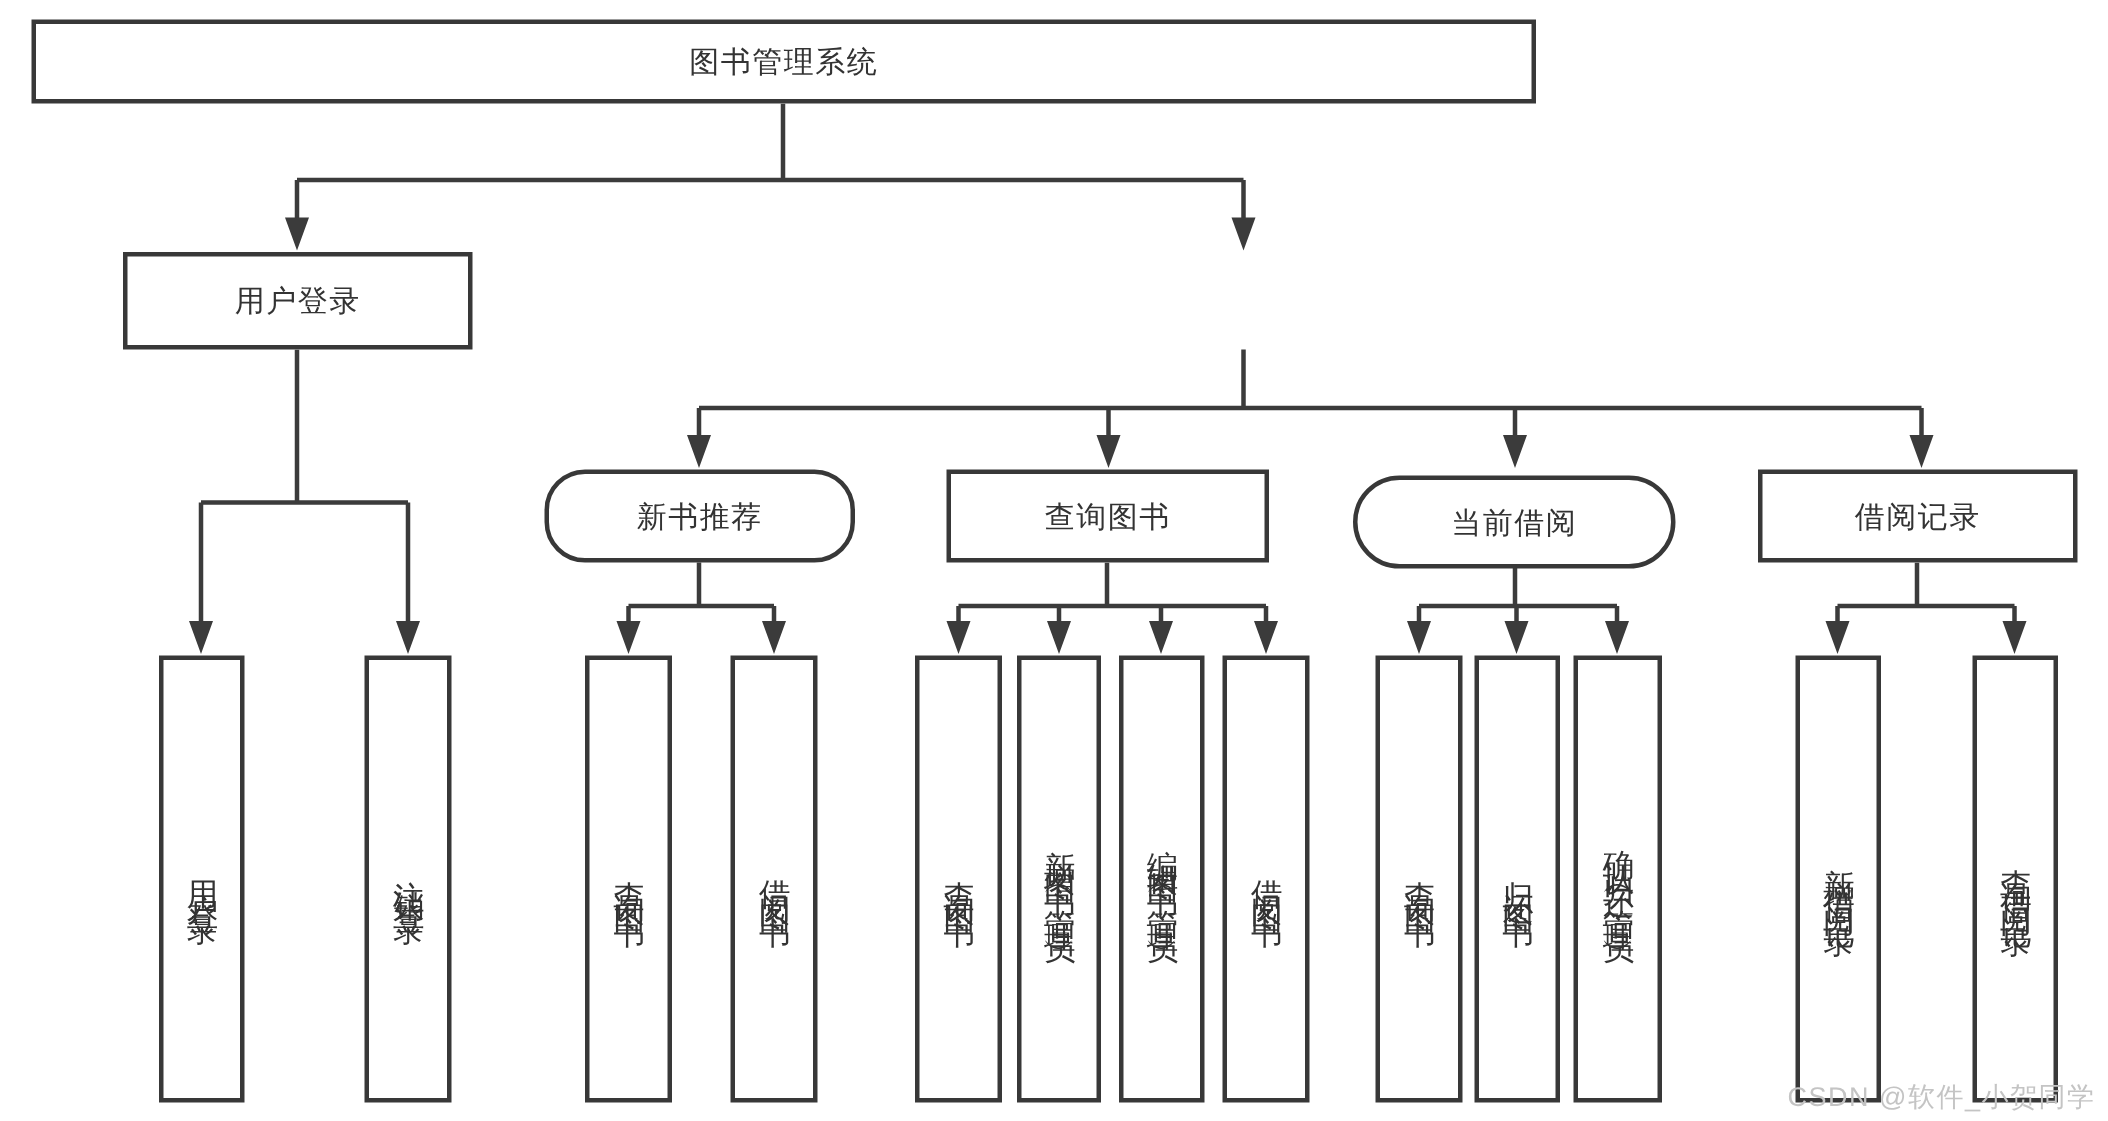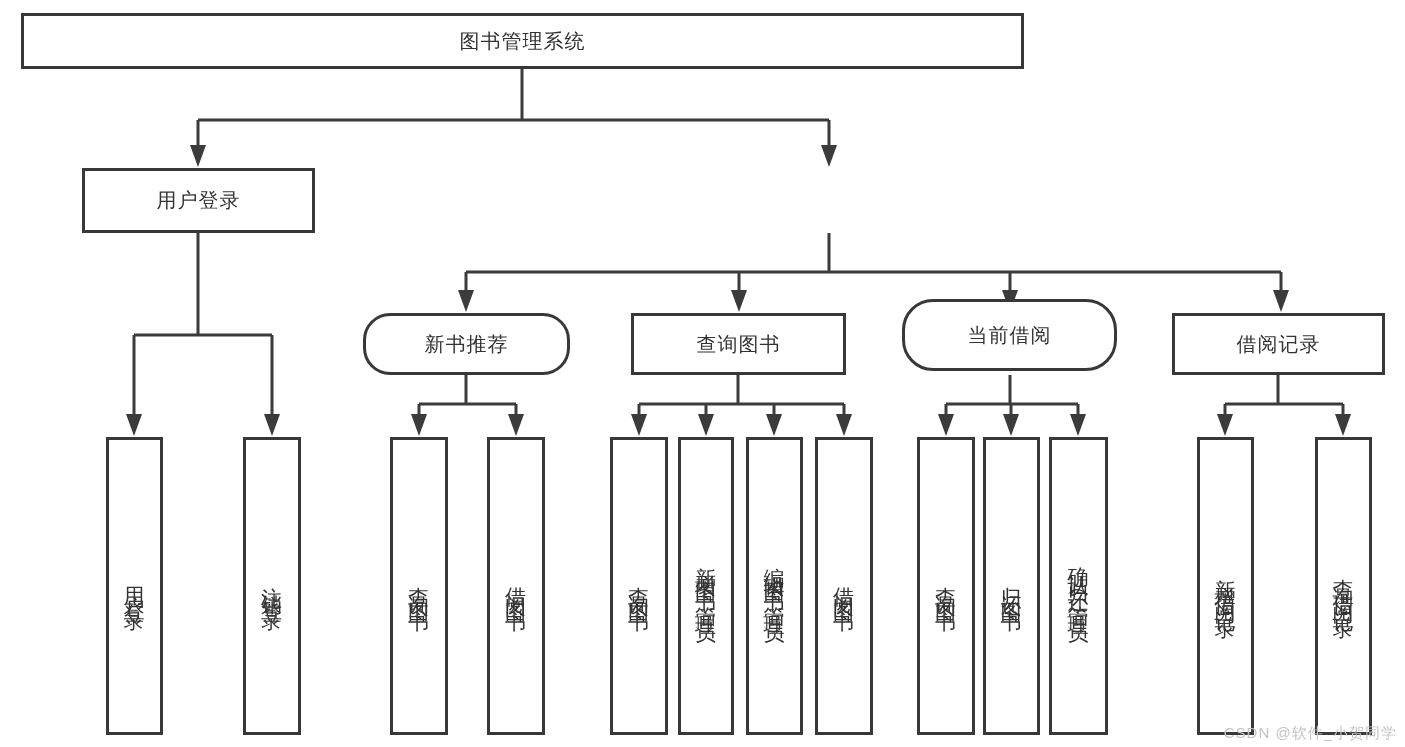--- a/index.html
+++ b/index.html
@@ -21,21 +21,21 @@
     border:3px solid #383838; background:#ffffff;
     display:flex; align-items:center; justify-content:center;
   }
   .vbox span {
     writing-mode:vertical-rl; text-orientation:mixed;
     font-size:21px; letter-spacing:8px; color:#333333;
     line-height:1; white-space:nowrap;
   }
   .watermark {
     position:absolute; right:8px; bottom:4px;
-    font-size:15px; color:#c4c4c4; letter-spacing:1px;
+    font-size:18px; color:#c4c4c4; letter-spacing:1px;
     pointer-events:none;
   }
 </style>
 </head>
 <body>
 
 <div id="stage">
 
   <svg id="connectors" viewBox="0 0 1405 747" xmlns="http://www.w3.org/2000/svg" aria-hidden="true">
     <path fill="none" stroke="#3b3b3b" stroke-width="3" d="
@@ -55,21 +55,21 @@
       M946,436 l-8,-22 h16 z  M1011,436 l-8,-22 h16 z  M1078,436 l-8,-22 h16 z
       M1225,436 l-8,-22 h16 z M1343,436 l-8,-22 h16 z"></path>
   </svg>
 
   <div class="hbox" style="left:21px; top:13px; width:1003px; height:56px;">图书管理系统</div>
 
   <div class="hbox" style="left:82px; top:168px; width:233px; height:65px;">用户登录</div>
 
   <div class="hbox" style="left:363px; top:313px; width:207px; height:62px;border-radius:27px;">新书推荐</div>
   <div class="hbox" style="left:631px; top:313px; width:215px; height:62px;">查询图书</div>
-  <div class="hbox" style="left:902px; top:299px; width:215px; height:72px;border-radius:31px;">当前借阅</div>
+  <div class="hbox" style="left:902px; top:317px; width:215px; height:62px;border-radius:31px;">当前借阅</div>
   <div class="hbox" style="left:1172px; top:313px; width:213px; height:62px;">借阅记录</div>
 
   <div class="vbox" style="left:106px; top:437px; width:57px; height:298px;">
     <span>用户登录</span>
   </div>
   <div class="vbox" style="left:243px; top:437px; width:58px; height:298px;">
     <span>注销登录</span>
   </div>
 
   <div class="vbox" style="left:390px; top:437px; width:58px; height:298px;">

